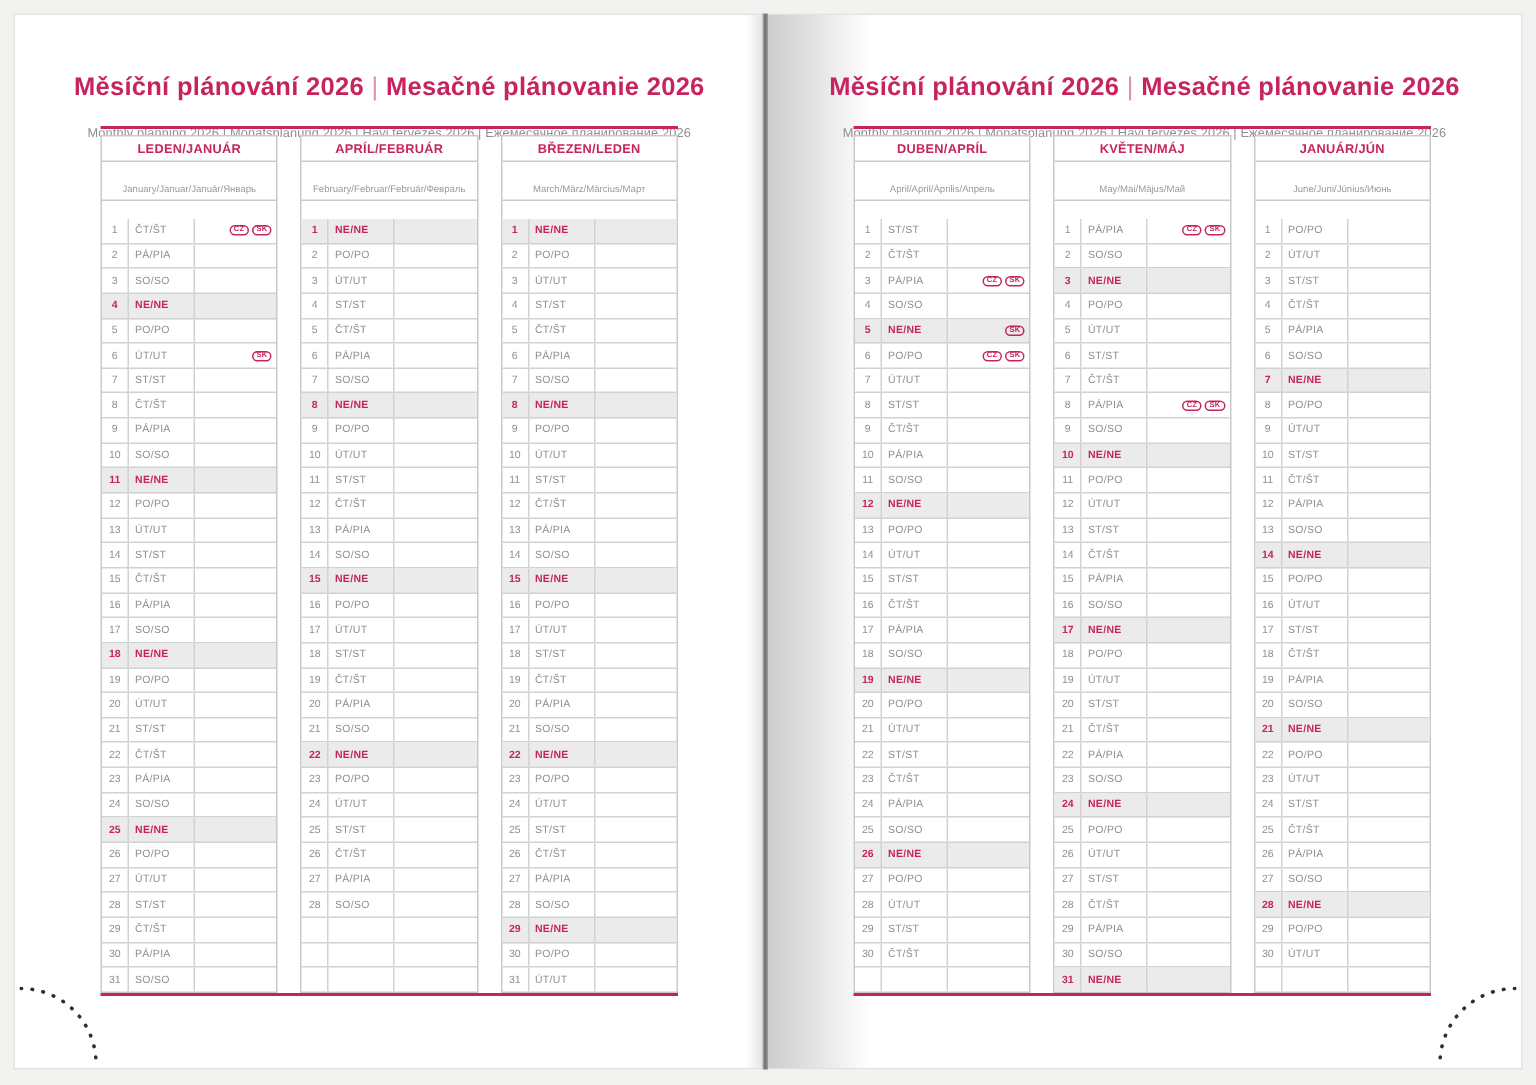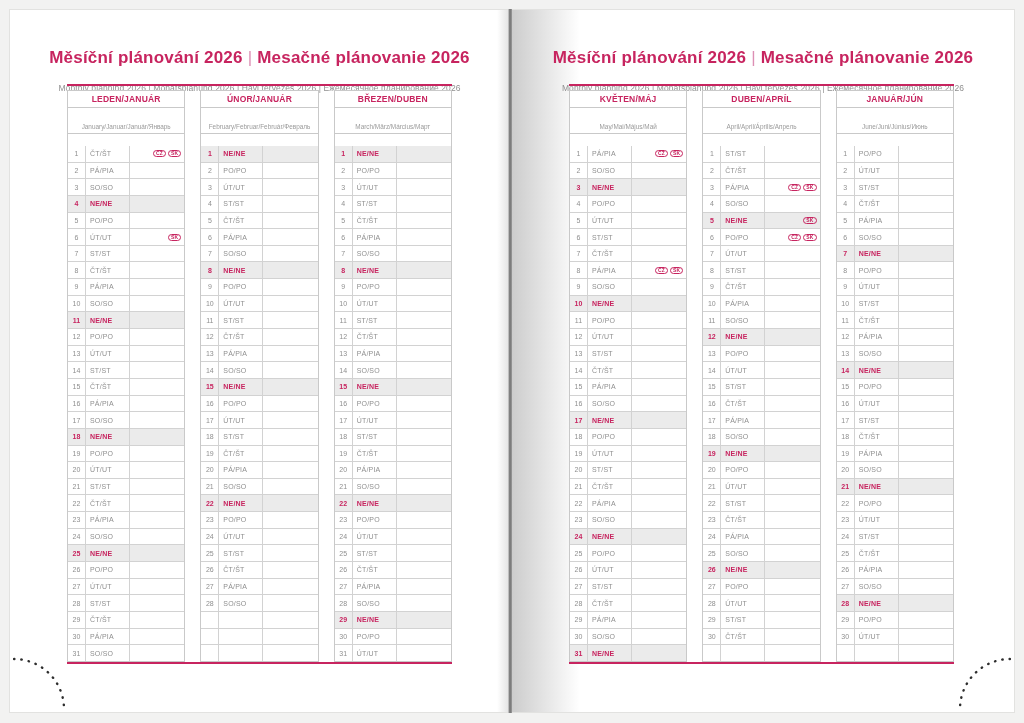--- a/index.html
+++ b/index.html
@@ -263,21 +263,21 @@
             <span class="c-note"></span>
           </div>
           <div class="day-row">
             <span class="c-num">31</span>
             <span class="c-day">SO/SO</span>
             <span class="c-note"></span>
           </div>
         </div>
       </div>
       <div class="month-table">
-        <div class="month-name">ÚNOR/JANUÁR</div>
+        <div class="month-name">APRÍL/FEBRUÁR</div>
         <div class="month-langs">February/Februar/Február/Февраль</div>
         <div class="month-rows">
           <div class="day-row weekend">
             <span class="c-num">1</span>
             <span class="c-day">NE/NE</span>
             <span class="c-note"></span>
           </div>
           <div class="day-row">
             <span class="c-num">2</span>
             <span class="c-day">PO/PO</span>
@@ -424,21 +424,21 @@
             <span class="c-note"></span>
           </div>
           <div class="day-row">
             <span class="c-num"></span>
             <span class="c-day"></span>
             <span class="c-note"></span>
           </div>
         </div>
       </div>
       <div class="month-table">
-        <div class="month-name">BŘEZEN/DUBEN</div>
+        <div class="month-name">BŘEZEN/LEDEN</div>
         <div class="month-langs">March/März/Március/Март</div>
         <div class="month-rows">
           <div class="day-row weekend">
             <span class="c-num">1</span>
             <span class="c-day">NE/NE</span>
             <span class="c-note"></span>
           </div>
           <div class="day-row">
             <span class="c-num">2</span>
             <span class="c-day">PO/PO</span>
@@ -603,351 +603,351 @@
 <div class="page page-right">
   <div class="page-head">
     <div class="title">
       <span>Měsíční plánování 2026</span><span class="sep">|</span><span>Mesačné plánovanie 2026</span>
     </div>
     <div class="subtitle">Monthly planning 2026 | Monatsplanung 2026 | Havi tervezés 2026 | Ежемесячное планирование 2026</div>
   </div>
   <div class="rule rule-top"></div>
   <div class="months">
       <div class="month-table">
-        <div class="month-name">KVĚTEN/MÁJ</div>
-        <div class="month-langs">May/Mai/Május/Май</div>
+        <div class="month-name">DUBEN/APRÍL</div>
+        <div class="month-langs">April/April/Április/Апрель</div>
         <div class="month-rows">
           <div class="day-row">
             <span class="c-num">1</span>
+            <span class="c-day">ST/ST</span>
+            <span class="c-note"></span>
+          </div>
+          <div class="day-row">
+            <span class="c-num">2</span>
+            <span class="c-day">ČT/ŠT</span>
+            <span class="c-note"></span>
+          </div>
+          <div class="day-row">
+            <span class="c-num">3</span>
             <span class="c-day">PÁ/PIA</span>
             <span class="c-note">
               <span class="badge">CZ</span>
               <span class="badge">SK</span>
             </span>
           </div>
           <div class="day-row">
-            <span class="c-num">2</span>
-            <span class="c-day">SO/SO</span>
-            <span class="c-note"></span>
-          </div>
-          <div class="day-row weekend">
-            <span class="c-num">3</span>
-            <span class="c-day">NE/NE</span>
-            <span class="c-note"></span>
-          </div>
-          <div class="day-row">
             <span class="c-num">4</span>
-            <span class="c-day">PO/PO</span>
-            <span class="c-note"></span>
-          </div>
-          <div class="day-row">
+            <span class="c-day">SO/SO</span>
+            <span class="c-note"></span>
+          </div>
+          <div class="day-row weekend">
             <span class="c-num">5</span>
-            <span class="c-day">ÚT/UT</span>
-            <span class="c-note"></span>
+            <span class="c-day">NE/NE</span>
+            <span class="c-note">
+              <span class="badge">SK</span>
+            </span>
           </div>
           <div class="day-row">
             <span class="c-num">6</span>
-            <span class="c-day">ST/ST</span>
-            <span class="c-note"></span>
-          </div>
-          <div class="day-row">
-            <span class="c-num">7</span>
-            <span class="c-day">ČT/ŠT</span>
-            <span class="c-note"></span>
-          </div>
-          <div class="day-row">
-            <span class="c-num">8</span>
-            <span class="c-day">PÁ/PIA</span>
+            <span class="c-day">PO/PO</span>
             <span class="c-note">
               <span class="badge">CZ</span>
               <span class="badge">SK</span>
             </span>
           </div>
           <div class="day-row">
+            <span class="c-num">7</span>
+            <span class="c-day">ÚT/UT</span>
+            <span class="c-note"></span>
+          </div>
+          <div class="day-row">
+            <span class="c-num">8</span>
+            <span class="c-day">ST/ST</span>
+            <span class="c-note"></span>
+          </div>
+          <div class="day-row">
             <span class="c-num">9</span>
-            <span class="c-day">SO/SO</span>
-            <span class="c-note"></span>
-          </div>
-          <div class="day-row weekend">
+            <span class="c-day">ČT/ŠT</span>
+            <span class="c-note"></span>
+          </div>
+          <div class="day-row">
             <span class="c-num">10</span>
-            <span class="c-day">NE/NE</span>
+            <span class="c-day">PÁ/PIA</span>
             <span class="c-note"></span>
           </div>
           <div class="day-row">
             <span class="c-num">11</span>
-            <span class="c-day">PO/PO</span>
-            <span class="c-note"></span>
-          </div>
-          <div class="day-row">
+            <span class="c-day">SO/SO</span>
+            <span class="c-note"></span>
+          </div>
+          <div class="day-row weekend">
             <span class="c-num">12</span>
-            <span class="c-day">ÚT/UT</span>
+            <span class="c-day">NE/NE</span>
             <span class="c-note"></span>
           </div>
           <div class="day-row">
             <span class="c-num">13</span>
-            <span class="c-day">ST/ST</span>
+            <span class="c-day">PO/PO</span>
             <span class="c-note"></span>
           </div>
           <div class="day-row">
             <span class="c-num">14</span>
-            <span class="c-day">ČT/ŠT</span>
+            <span class="c-day">ÚT/UT</span>
             <span class="c-note"></span>
           </div>
           <div class="day-row">
             <span class="c-num">15</span>
-            <span class="c-day">PÁ/PIA</span>
+            <span class="c-day">ST/ST</span>
             <span class="c-note"></span>
           </div>
           <div class="day-row">
             <span class="c-num">16</span>
-            <span class="c-day">SO/SO</span>
-            <span class="c-note"></span>
-          </div>
-          <div class="day-row weekend">
+            <span class="c-day">ČT/ŠT</span>
+            <span class="c-note"></span>
+          </div>
+          <div class="day-row">
             <span class="c-num">17</span>
-            <span class="c-day">NE/NE</span>
+            <span class="c-day">PÁ/PIA</span>
             <span class="c-note"></span>
           </div>
           <div class="day-row">
             <span class="c-num">18</span>
-            <span class="c-day">PO/PO</span>
-            <span class="c-note"></span>
-          </div>
-          <div class="day-row">
+            <span class="c-day">SO/SO</span>
+            <span class="c-note"></span>
+          </div>
+          <div class="day-row weekend">
             <span class="c-num">19</span>
-            <span class="c-day">ÚT/UT</span>
+            <span class="c-day">NE/NE</span>
             <span class="c-note"></span>
           </div>
           <div class="day-row">
             <span class="c-num">20</span>
-            <span class="c-day">ST/ST</span>
+            <span class="c-day">PO/PO</span>
             <span class="c-note"></span>
           </div>
           <div class="day-row">
             <span class="c-num">21</span>
-            <span class="c-day">ČT/ŠT</span>
+            <span class="c-day">ÚT/UT</span>
             <span class="c-note"></span>
           </div>
           <div class="day-row">
             <span class="c-num">22</span>
-            <span class="c-day">PÁ/PIA</span>
+            <span class="c-day">ST/ST</span>
             <span class="c-note"></span>
           </div>
           <div class="day-row">
             <span class="c-num">23</span>
-            <span class="c-day">SO/SO</span>
-            <span class="c-note"></span>
-          </div>
-          <div class="day-row weekend">
+            <span class="c-day">ČT/ŠT</span>
+            <span class="c-note"></span>
+          </div>
+          <div class="day-row">
             <span class="c-num">24</span>
-            <span class="c-day">NE/NE</span>
+            <span class="c-day">PÁ/PIA</span>
             <span class="c-note"></span>
           </div>
           <div class="day-row">
             <span class="c-num">25</span>
-            <span class="c-day">PO/PO</span>
-            <span class="c-note"></span>
-          </div>
-          <div class="day-row">
+            <span class="c-day">SO/SO</span>
+            <span class="c-note"></span>
+          </div>
+          <div class="day-row weekend">
             <span class="c-num">26</span>
-            <span class="c-day">ÚT/UT</span>
+            <span class="c-day">NE/NE</span>
             <span class="c-note"></span>
           </div>
           <div class="day-row">
             <span class="c-num">27</span>
-            <span class="c-day">ST/ST</span>
+            <span class="c-day">PO/PO</span>
             <span class="c-note"></span>
           </div>
           <div class="day-row">
             <span class="c-num">28</span>
-            <span class="c-day">ČT/ŠT</span>
+            <span class="c-day">ÚT/UT</span>
             <span class="c-note"></span>
           </div>
           <div class="day-row">
             <span class="c-num">29</span>
-            <span class="c-day">PÁ/PIA</span>
+            <span class="c-day">ST/ST</span>
             <span class="c-note"></span>
           </div>
           <div class="day-row">
             <span class="c-num">30</span>
-            <span class="c-day">SO/SO</span>
-            <span class="c-note"></span>
-          </div>
-          <div class="day-row weekend">
-            <span class="c-num">31</span>
-            <span class="c-day">NE/NE</span>
+            <span class="c-day">ČT/ŠT</span>
+            <span class="c-note"></span>
+          </div>
+          <div class="day-row">
+            <span class="c-num"></span>
+            <span class="c-day"></span>
             <span class="c-note"></span>
           </div>
         </div>
       </div>
       <div class="month-table">
-        <div class="month-name">DUBEN/APRÍL</div>
-        <div class="month-langs">April/April/Április/Апрель</div>
+        <div class="month-name">KVĚTEN/MÁJ</div>
+        <div class="month-langs">May/Mai/Május/Май</div>
         <div class="month-rows">
           <div class="day-row">
             <span class="c-num">1</span>
-            <span class="c-day">ST/ST</span>
-            <span class="c-note"></span>
-          </div>
-          <div class="day-row">
-            <span class="c-num">2</span>
-            <span class="c-day">ČT/ŠT</span>
-            <span class="c-note"></span>
-          </div>
-          <div class="day-row">
-            <span class="c-num">3</span>
             <span class="c-day">PÁ/PIA</span>
             <span class="c-note">
               <span class="badge">CZ</span>
               <span class="badge">SK</span>
             </span>
           </div>
           <div class="day-row">
+            <span class="c-num">2</span>
+            <span class="c-day">SO/SO</span>
+            <span class="c-note"></span>
+          </div>
+          <div class="day-row weekend">
+            <span class="c-num">3</span>
+            <span class="c-day">NE/NE</span>
+            <span class="c-note"></span>
+          </div>
+          <div class="day-row">
             <span class="c-num">4</span>
-            <span class="c-day">SO/SO</span>
-            <span class="c-note"></span>
-          </div>
-          <div class="day-row weekend">
+            <span class="c-day">PO/PO</span>
+            <span class="c-note"></span>
+          </div>
+          <div class="day-row">
             <span class="c-num">5</span>
-            <span class="c-day">NE/NE</span>
-            <span class="c-note">
-              <span class="badge">SK</span>
-            </span>
+            <span class="c-day">ÚT/UT</span>
+            <span class="c-note"></span>
           </div>
           <div class="day-row">
             <span class="c-num">6</span>
-            <span class="c-day">PO/PO</span>
+            <span class="c-day">ST/ST</span>
+            <span class="c-note"></span>
+          </div>
+          <div class="day-row">
+            <span class="c-num">7</span>
+            <span class="c-day">ČT/ŠT</span>
+            <span class="c-note"></span>
+          </div>
+          <div class="day-row">
+            <span class="c-num">8</span>
+            <span class="c-day">PÁ/PIA</span>
             <span class="c-note">
               <span class="badge">CZ</span>
               <span class="badge">SK</span>
             </span>
           </div>
           <div class="day-row">
-            <span class="c-num">7</span>
-            <span class="c-day">ÚT/UT</span>
-            <span class="c-note"></span>
-          </div>
-          <div class="day-row">
-            <span class="c-num">8</span>
-            <span class="c-day">ST/ST</span>
-            <span class="c-note"></span>
-          </div>
-          <div class="day-row">
             <span class="c-num">9</span>
-            <span class="c-day">ČT/ŠT</span>
-            <span class="c-note"></span>
-          </div>
-          <div class="day-row">
+            <span class="c-day">SO/SO</span>
+            <span class="c-note"></span>
+          </div>
+          <div class="day-row weekend">
             <span class="c-num">10</span>
-            <span class="c-day">PÁ/PIA</span>
+            <span class="c-day">NE/NE</span>
             <span class="c-note"></span>
           </div>
           <div class="day-row">
             <span class="c-num">11</span>
-            <span class="c-day">SO/SO</span>
-            <span class="c-note"></span>
-          </div>
-          <div class="day-row weekend">
+            <span class="c-day">PO/PO</span>
+            <span class="c-note"></span>
+          </div>
+          <div class="day-row">
             <span class="c-num">12</span>
-            <span class="c-day">NE/NE</span>
+            <span class="c-day">ÚT/UT</span>
             <span class="c-note"></span>
           </div>
           <div class="day-row">
             <span class="c-num">13</span>
-            <span class="c-day">PO/PO</span>
+            <span class="c-day">ST/ST</span>
             <span class="c-note"></span>
           </div>
           <div class="day-row">
             <span class="c-num">14</span>
-            <span class="c-day">ÚT/UT</span>
+            <span class="c-day">ČT/ŠT</span>
             <span class="c-note"></span>
           </div>
           <div class="day-row">
             <span class="c-num">15</span>
-            <span class="c-day">ST/ST</span>
+            <span class="c-day">PÁ/PIA</span>
             <span class="c-note"></span>
           </div>
           <div class="day-row">
             <span class="c-num">16</span>
-            <span class="c-day">ČT/ŠT</span>
-            <span class="c-note"></span>
-          </div>
-          <div class="day-row">
+            <span class="c-day">SO/SO</span>
+            <span class="c-note"></span>
+          </div>
+          <div class="day-row weekend">
             <span class="c-num">17</span>
-            <span class="c-day">PÁ/PIA</span>
+            <span class="c-day">NE/NE</span>
             <span class="c-note"></span>
           </div>
           <div class="day-row">
             <span class="c-num">18</span>
-            <span class="c-day">SO/SO</span>
-            <span class="c-note"></span>
-          </div>
-          <div class="day-row weekend">
+            <span class="c-day">PO/PO</span>
+            <span class="c-note"></span>
+          </div>
+          <div class="day-row">
             <span class="c-num">19</span>
-            <span class="c-day">NE/NE</span>
+            <span class="c-day">ÚT/UT</span>
             <span class="c-note"></span>
           </div>
           <div class="day-row">
             <span class="c-num">20</span>
-            <span class="c-day">PO/PO</span>
+            <span class="c-day">ST/ST</span>
             <span class="c-note"></span>
           </div>
           <div class="day-row">
             <span class="c-num">21</span>
-            <span class="c-day">ÚT/UT</span>
+            <span class="c-day">ČT/ŠT</span>
             <span class="c-note"></span>
           </div>
           <div class="day-row">
             <span class="c-num">22</span>
-            <span class="c-day">ST/ST</span>
+            <span class="c-day">PÁ/PIA</span>
             <span class="c-note"></span>
           </div>
           <div class="day-row">
             <span class="c-num">23</span>
-            <span class="c-day">ČT/ŠT</span>
-            <span class="c-note"></span>
-          </div>
-          <div class="day-row">
+            <span class="c-day">SO/SO</span>
+            <span class="c-note"></span>
+          </div>
+          <div class="day-row weekend">
             <span class="c-num">24</span>
-            <span class="c-day">PÁ/PIA</span>
+            <span class="c-day">NE/NE</span>
             <span class="c-note"></span>
           </div>
           <div class="day-row">
             <span class="c-num">25</span>
-            <span class="c-day">SO/SO</span>
-            <span class="c-note"></span>
-          </div>
-          <div class="day-row weekend">
+            <span class="c-day">PO/PO</span>
+            <span class="c-note"></span>
+          </div>
+          <div class="day-row">
             <span class="c-num">26</span>
-            <span class="c-day">NE/NE</span>
+            <span class="c-day">ÚT/UT</span>
             <span class="c-note"></span>
           </div>
           <div class="day-row">
             <span class="c-num">27</span>
-            <span class="c-day">PO/PO</span>
+            <span class="c-day">ST/ST</span>
             <span class="c-note"></span>
           </div>
           <div class="day-row">
             <span class="c-num">28</span>
-            <span class="c-day">ÚT/UT</span>
+            <span class="c-day">ČT/ŠT</span>
             <span class="c-note"></span>
           </div>
           <div class="day-row">
             <span class="c-num">29</span>
-            <span class="c-day">ST/ST</span>
+            <span class="c-day">PÁ/PIA</span>
             <span class="c-note"></span>
           </div>
           <div class="day-row">
             <span class="c-num">30</span>
-            <span class="c-day">ČT/ŠT</span>
-            <span class="c-note"></span>
-          </div>
-          <div class="day-row">
-            <span class="c-num"></span>
-            <span class="c-day"></span>
+            <span class="c-day">SO/SO</span>
+            <span class="c-note"></span>
+          </div>
+          <div class="day-row weekend">
+            <span class="c-num">31</span>
+            <span class="c-day">NE/NE</span>
             <span class="c-note"></span>
           </div>
         </div>
       </div>
       <div class="month-table">
         <div class="month-name">JANUÁR/JÚN</div>
         <div class="month-langs">June/Juni/Június/Июнь</div>
         <div class="month-rows">
           <div class="day-row">
             <span class="c-num">1</span>

